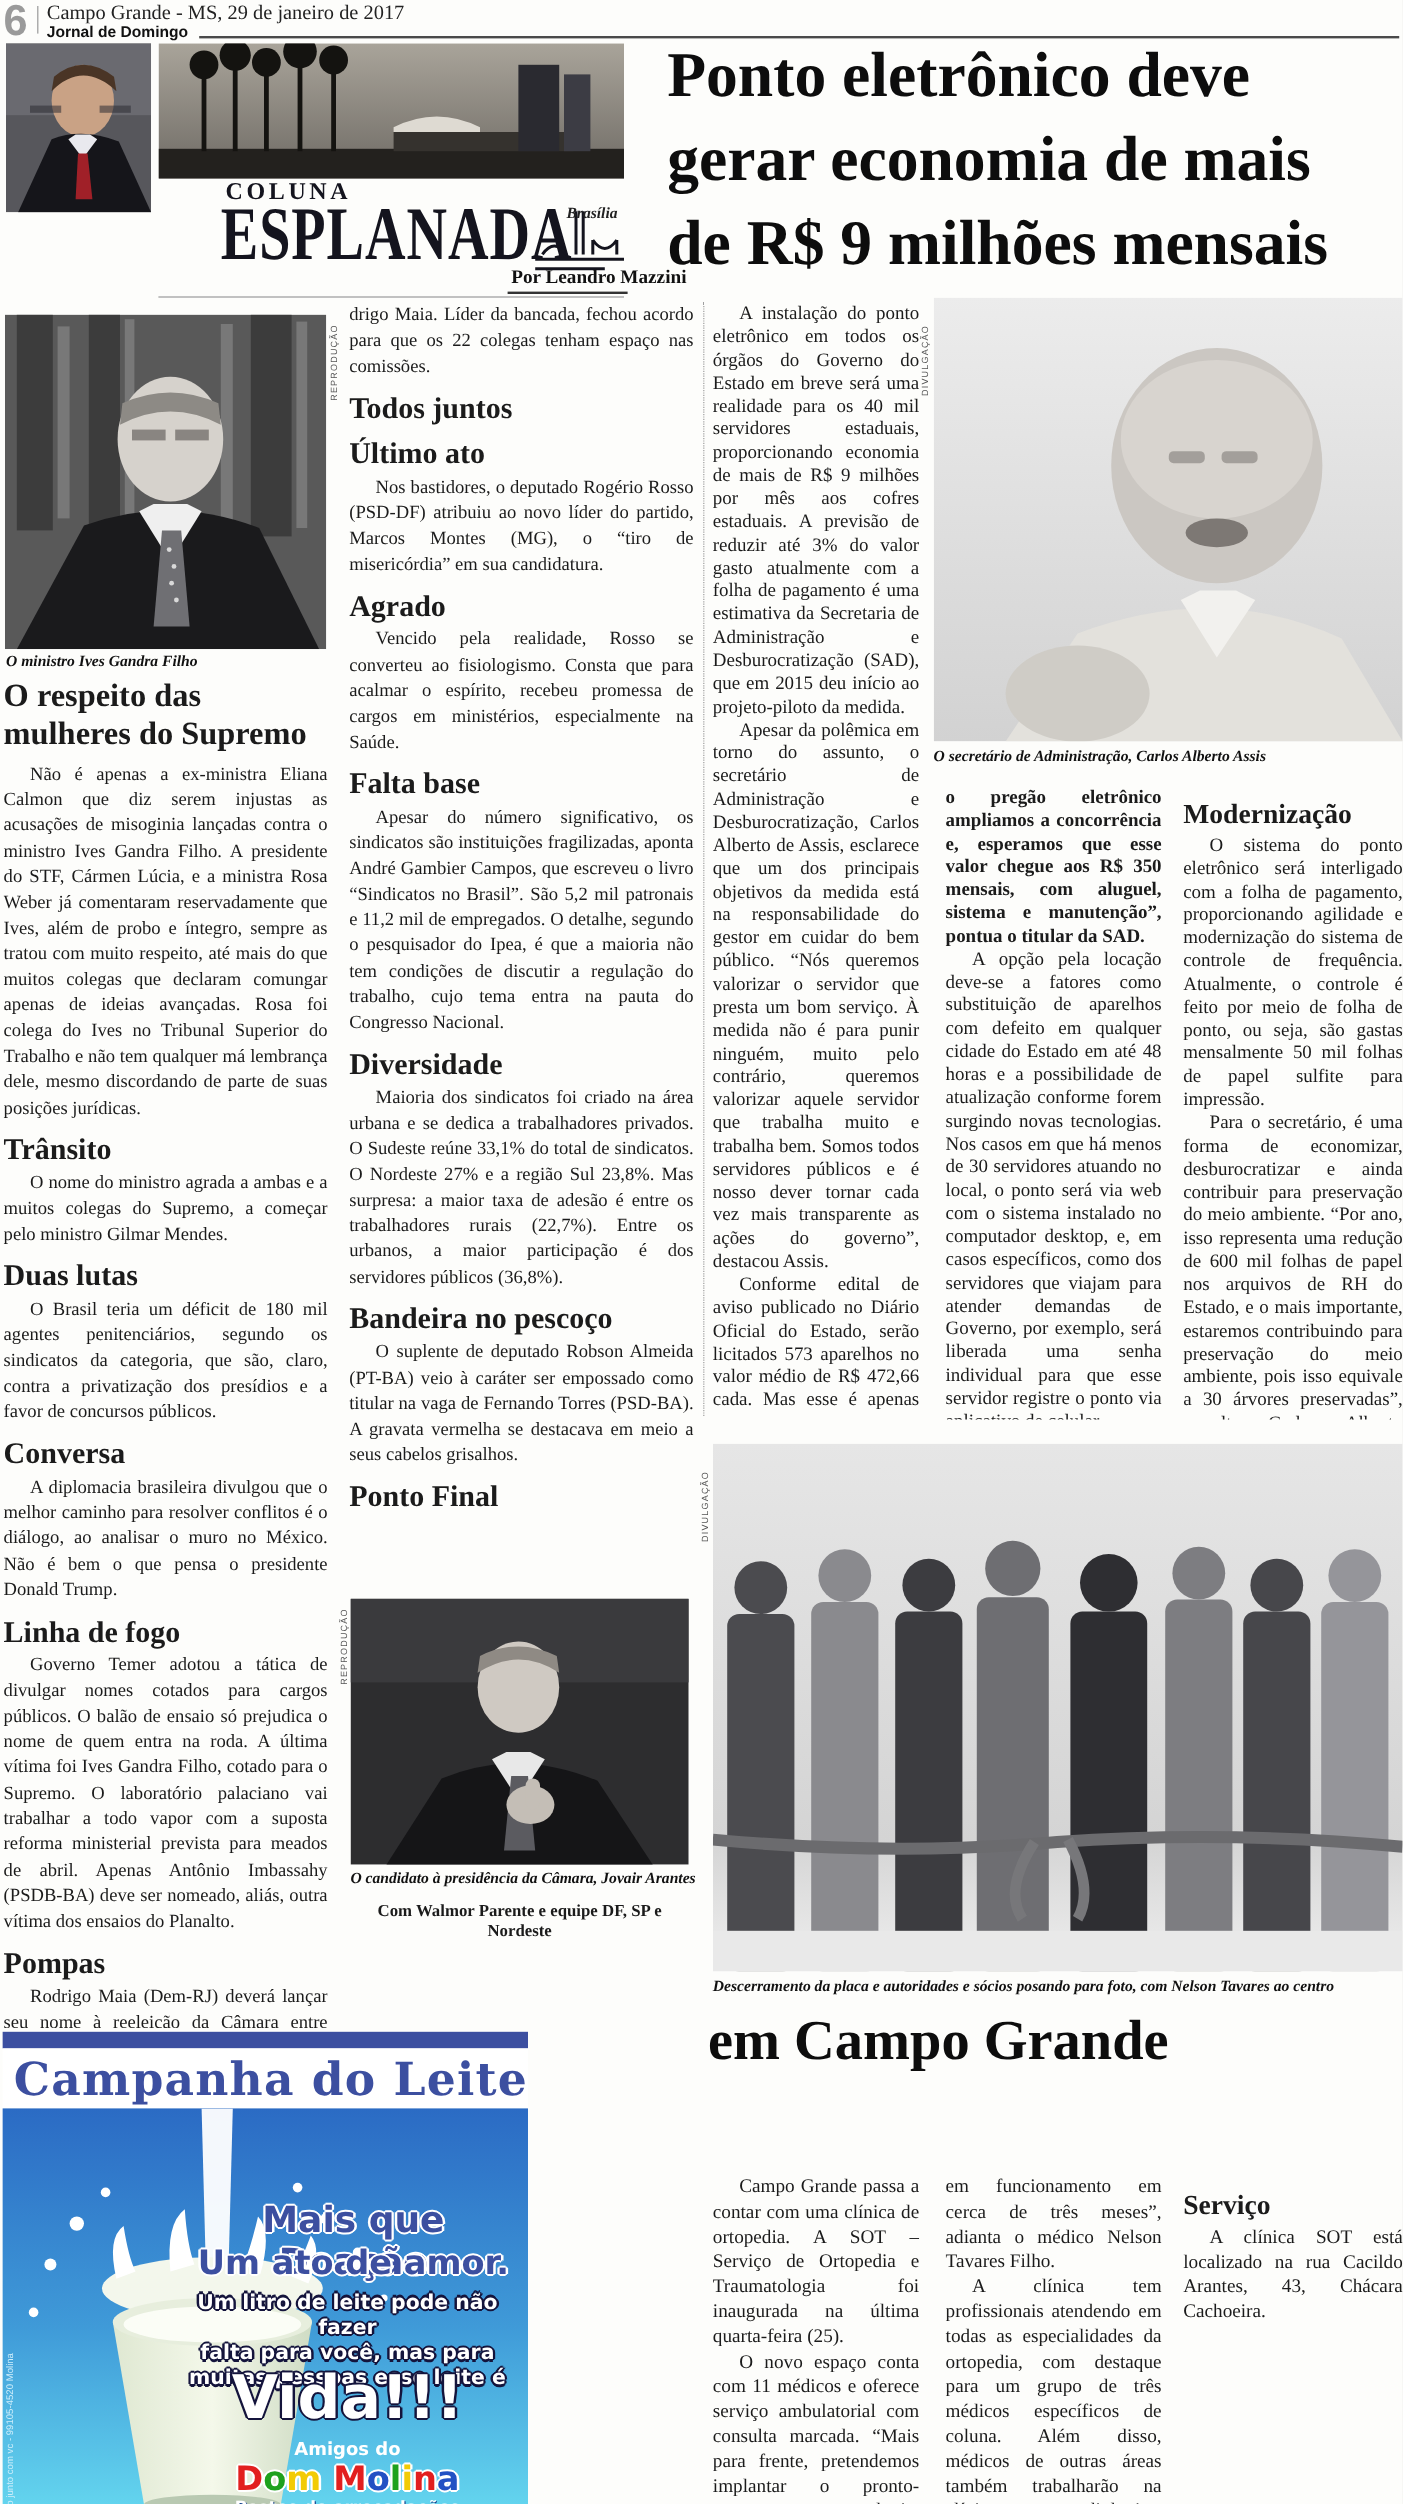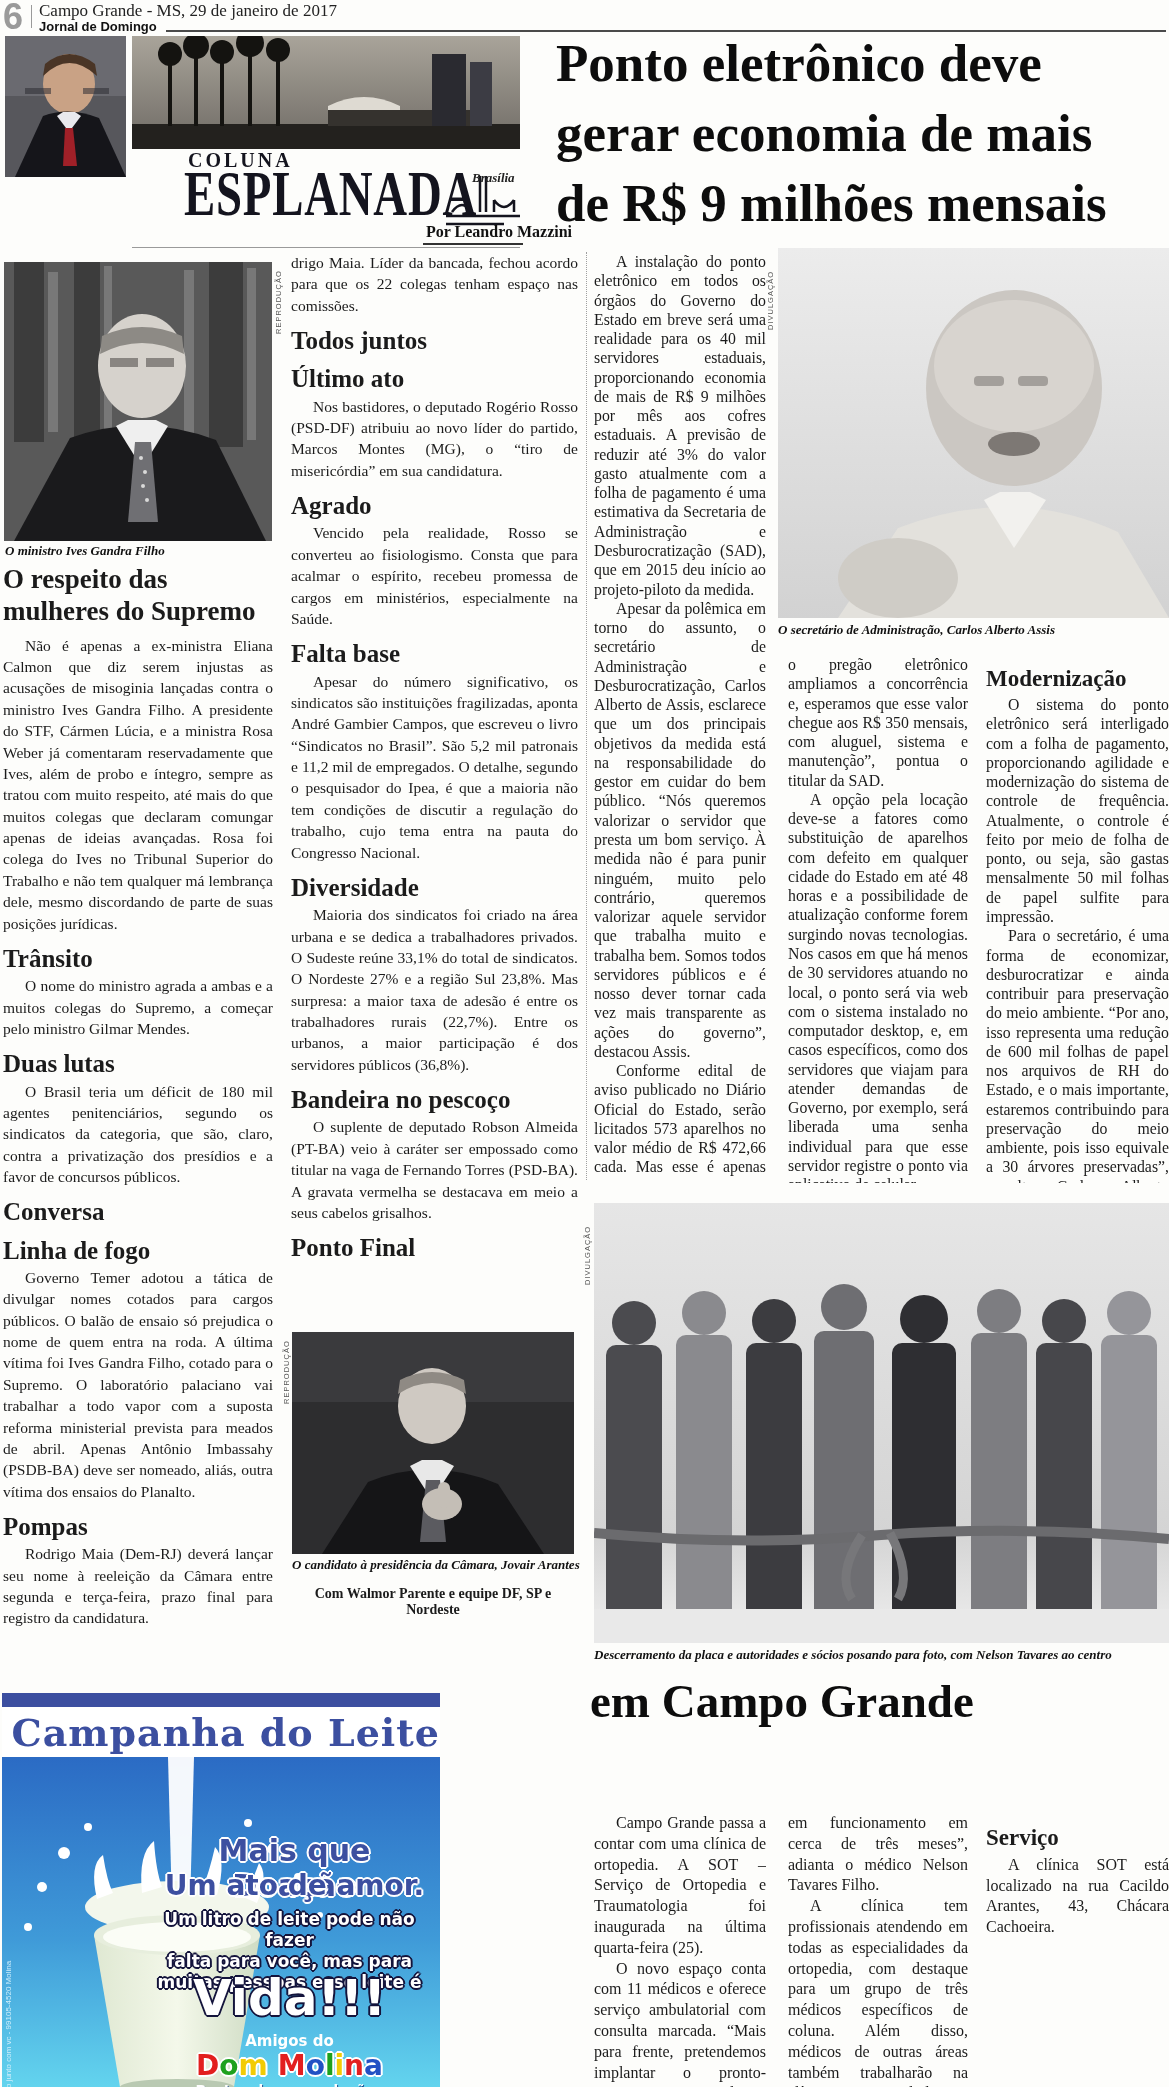--- a/index.html
+++ b/index.html
@@ -172,20 +172,21 @@
   <div class="cap" style="left:5px;top:543px;">O ministro Ives Gandra Filho</div>
 
   <div class="col esp" style="left:3px;top:564px;width:270px;height:1126px;">
     <div class="col1-h">O respeito das mulheres do Supremo</div>
     <p class="np">Não é apenas a ex-ministra Eliana Calmon que diz serem injustas as acusações de misoginia lançadas contra o ministro Ives Gandra Filho. A presidente do STF, Cármen Lúcia, e a ministra Rosa Weber já comentaram reservadamente que Ives, além de probo e íntegro, sempre as tratou com muito respeito, até mais do que muitos colegas que declaram comungar apenas de ideias avançadas. Rosa foi colega do Ives no Tribunal Superior do Trabalho e não tem qualquer má lembrança dele, mesmo discordando de parte de suas posições jurídicas.</p>
     <div class="esp-h">Trânsito</div>
     <p class="np">O nome do ministro agrada a ambas e a muitos colegas do Supremo, a começar pelo ministro Gilmar Mendes.</p>
     <div class="esp-h">Duas lutas</div>
     <p class="np">O Brasil teria um déficit de 180 mil agentes penitenciários, segundo os sindicatos da categoria, que são, claro, contra a privatização dos presídios e a favor de concursos públicos.</p>
     <div class="esp-h">Conversa</div>
+    <p class="np">A diplomacia brasileira divulgou que o melhor caminho para resolver conflitos é o diálogo, ao analisar o muro no México. Não é bem o que pensa o presidente Donald Trump.</p>
     <div class="esp-h">Linha de fogo</div>
     <p class="np">Governo Temer adotou a tática de divulgar nomes cotados para cargos públicos. O balão de ensaio só prejudica o nome de quem entra na roda. A última vítima foi Ives Gandra Filho, cotado para o Supremo. O laboratório palaciano vai trabalhar a todo vapor com a suposta reforma ministerial prevista para meados de abril. Apenas Antônio Imbassahy (PSDB-BA) deve ser nomeado, aliás, outra vítima dos ensaios do Planalto.</p>
     <div class="esp-h">Pompas</div>
     <p class="np">Rodrigo Maia (Dem-RJ) deverá lançar seu nome à reeleição da Câmara entre segunda e terça-feira, prazo final para registro da candidatura.</p>
 
   </div>
 
   <div class="col esp" style="left:291px;top:252px;width:287px;height:1072px;">
     <p class="np" style="text-indent:0;">drigo Maia. Líder da bancada, fechou acordo para que os 22 colegas tenham espaço nas comissões.</p>
     <div class="esp-h">Todos juntos</div>
@@ -250,21 +251,21 @@
       <rect x="240" y="128" width="30" height="10" rx="4" fill="#8d8984" opacity=".7"></rect>
       <ellipse cx="236" cy="196" rx="26" ry="12" fill="#7d7874"></ellipse>
       <path d="M60 370 L120 280 Q236 236 340 284 L391 370 Z" fill="#e3e1dc"></path>
       <path d="M206 252 L236 300 L268 252 L252 244 L222 244 Z" fill="#f2f1ee"></path>
       <ellipse cx="120" cy="330" rx="60" ry="40" fill="#cfccc6"></ellipse>
     </svg>
   </div>
   <div class="cap" style="left:778px;top:622px;">O secretário de Administração, Carlos Alberto Assis</div>
 
   <div class="col art" style="left:788px;top:655px;width:180px;height:528px;">
-    <p class="np" style="text-indent:0;">o pregão eletrônico ampliamos a concorrência e, esperamos que esse valor chegue aos R$ 350 mensais, com aluguel, sistema e manutenção”, pontua o titular da SAD.</p>
+    <p class="np" style="text-indent:0;font-weight:bold;">o pregão eletrônico ampliamos a concorrência e, esperamos que esse valor chegue aos R$ 350 mensais, com aluguel, sistema e manutenção”, pontua o titular da SAD.</p>
     <p class="np">A opção pela locação deve-se a fatores como substituição de aparelhos com defeito em qualquer cidade do Estado em até 48 horas e a possibilidade de atualização conforme forem surgindo novas tecnologias. Nos casos em que há menos de 30 servidores atuando no local, o ponto será via web com o sistema instalado no computador desktop, e, em casos específicos, como dos servidores que viajam para atender demandas de Governo, por exemplo, será liberada uma senha individual para que esse servidor registre o ponto via aplicativo de celular.</p>
   </div>
 
   <div class="col art" style="left:986px;top:655px;width:183px;height:528px;">
     <div class="art-h">Modernização</div>
     <p class="np">O sistema do ponto eletrônico será interligado com a folha de pagamento, proporcionando agilidade e modernização do sistema de controle de frequência. Atualmente, o controle é feito por meio de folha de ponto, ou seja, são gastas mensalmente 50 mil folhas de papel sulfite para impressão.</p>
     <p class="np">Para o secretário, é uma forma de economizar, desburocratizar e ainda contribuir para preservação do meio ambiente. “Por ano, isso representa uma redução de 600 mil folhas de papel nos arquivos de RH do Estado, e o mais importante, estaremos contribuindo para preservação do meio ambiente, pois isso equivale a 30 árvores preservadas”, ressalta Carlos Alberto Assis.</p>
   </div>
 
   <div class="vcred" style="left:583px;top:1205px;height:80px;">DIVULGAÇÃO</div>

